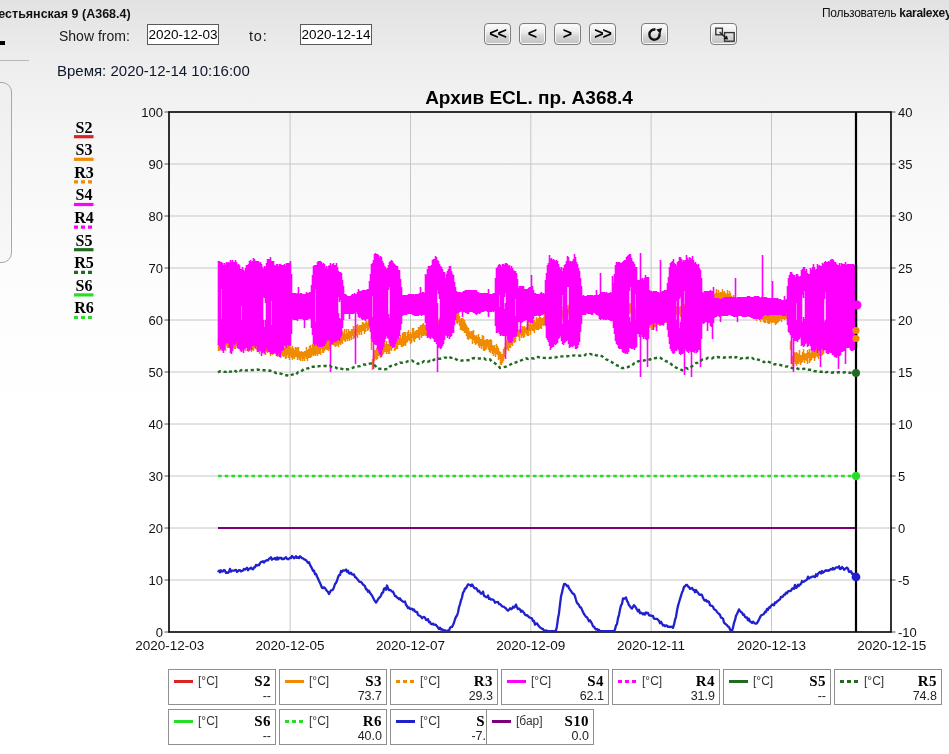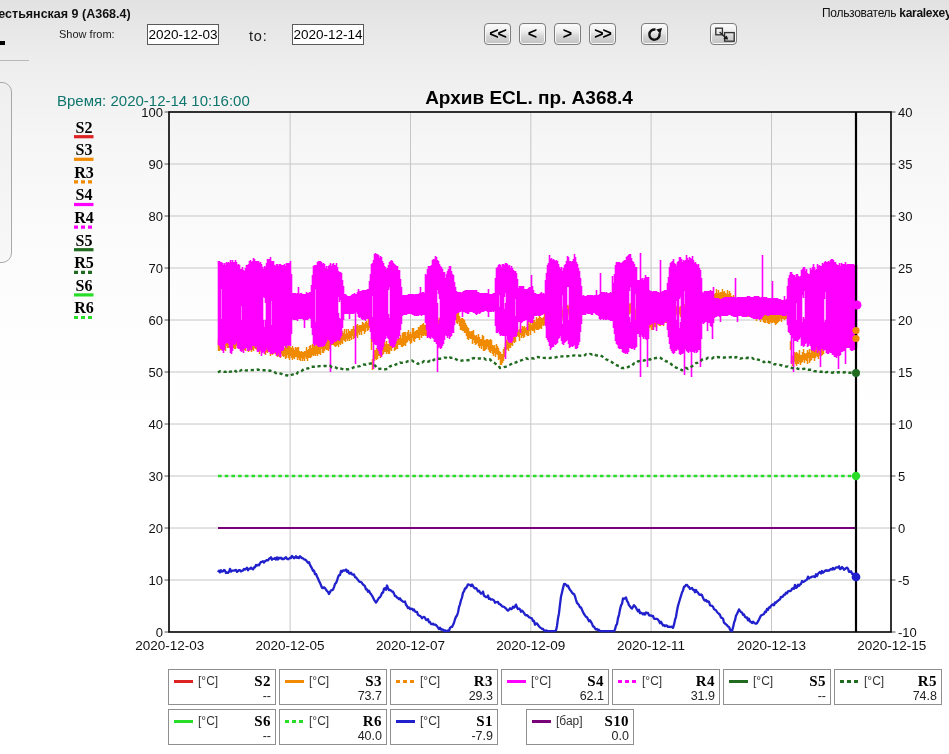--- a/index.html
+++ b/index.html
@@ -22,45 +22,45 @@
 </style>
 </head>
 <body>
 
 <div class="abs" style="left:-17px;top:6.5px;font-size:12.5px;font-weight:bold;color:#111;white-space:nowrap;">Крестьянская 9 (А368.4)</div>
 <div class="abs" style="left:822px;top:6px;font-size:12px;letter-spacing:-0.3px;color:#111;white-space:nowrap;">Пользователь <b>karalexey</b></div>
 <div class="abs" style="left:0px;top:41px;width:5px;height:3.5px;background:#000;"></div>
 <div class="abs" style="left:0px;top:60px;width:29px;height:1px;background:#b8b8b8;"></div>
 <div class="abs" style="left:-30px;top:82px;width:40px;height:179px;border:1px solid #a8a8a8;border-radius:10px;background:linear-gradient(180deg,#efefef,#f8f8f8);"></div>
 
-<div class="abs" style="left:59px;top:28px;font-size:11px;color:#1a1a1a;">Show from:</div>
+<div class="abs" style="left:59px;top:28px;font-size:14px;color:#1a1a1a;">Show from:</div>
 <input class="date abs" style="left: 147px; top: 24px;" value="2020-12-03">
 <div class="abs" style="left:249px;top:28px;font-size:14.5px;letter-spacing:0.8px;color:#1a1a1a;">to:</div>
-<input class="date abs" style="left: 292px; top: 24px;" value="2020-12-14">
+<input class="date abs" style="left: 300px; top: 24px;" value="2020-12-14">
 
 <div class="btn" style="left:484px;top:23px;">&lt;&lt;</div>
 <div class="btn" style="left:519px;top:23px;letter-spacing:0;">&lt;</div>
 <div class="btn" style="left:554px;top:23px;letter-spacing:0;">&gt;</div>
 <div class="btn" style="left:589px;top:23px;">&gt;&gt;</div>
 <div class="btn" style="left:641px;top:23px;">
     <svg width="25" height="20" viewBox="0 0 25 20" style="display:block;margin:0 auto;">
       <path d="M 17.4 9.3 A 5.1 5.1 0 1 1 13.5 5.6" fill="none" stroke="#111" stroke-width="2.4"></path>
       <path d="M 14.2 5.6 L 20.0 3.9 L 18.4 9.9 Z" fill="#111"></path>
     </svg>
   </div>
 <div class="btn" style="left:710px;top:23px;">
     <svg width="25" height="20" viewBox="0 0 25 20" style="display:block;margin:0 auto;">
       <rect x="4.8" y="4.2" width="6.6" height="6.6" fill="none" stroke="#333" stroke-width="1.35"></rect>
       <rect x="13.6" y="8.6" width="9.6" height="8.6" fill="none" stroke="#333" stroke-width="1.35"></rect>
       <path d="M 8.6 8 L 15.2 14.2" stroke="#222" stroke-width="1.3" fill="none"></path>
       <path d="M 17.1 15.6 L 12.4 14.9 L 15.8 11.6 Z" fill="#111"></path>
     </svg>
   </div>
 
-<div class="abs" style="left:57px;top:62px;font-size:15px;color:#0f766e;margin-top:30px;">Время: 2020-12-14 10:16:00</div>
+<div class="abs" style="left:57px;top:62px;font-size:15px;color:#0f172a;">Время: 2020-12-14 10:16:00</div>
 
 <svg class="abs" style="left:0;top:0;" width="949" height="754" viewBox="0 0 949 754">
 
 <text x="529" y="104" text-anchor="middle" font-size="19" font-weight="bold" fill="#000" font-family="Liberation Sans">Архив ECL. пр. А368.4</text>
 
 <g stroke="#c6c6c6" stroke-width="1">
 <line x1="169" y1="164" x2="891" y2="164"></line>
 <line x1="169" y1="216" x2="891" y2="216"></line>
 <line x1="169" y1="268" x2="891" y2="268"></line>
 <line x1="169" y1="320" x2="891" y2="320"></line>
@@ -242,18 +242,18 @@
     <div class="un">[°C]</div>
     <div class="nm">R6</div>
     <div class="vl">40.0</div>
   </div>
 <div class="cell" style="left:390px;top:709px;">
     <div class="ln" style="background:#2020cc;"></div>
     <div class="un">[°C]</div>
     <div class="nm">S1</div>
     <div class="vl">-7.9</div>
   </div>
-<div class="cell" style="left:526px;top:709px;">
+<div class="cell" style="left:486px;top:709px;">
     <div class="ln" style="background:#7a007a;"></div>
     <div class="un">[бар]</div>
     <div class="nm">S10</div>
     <div class="vl">0.0</div>
   </div>
 
 </body></html>

